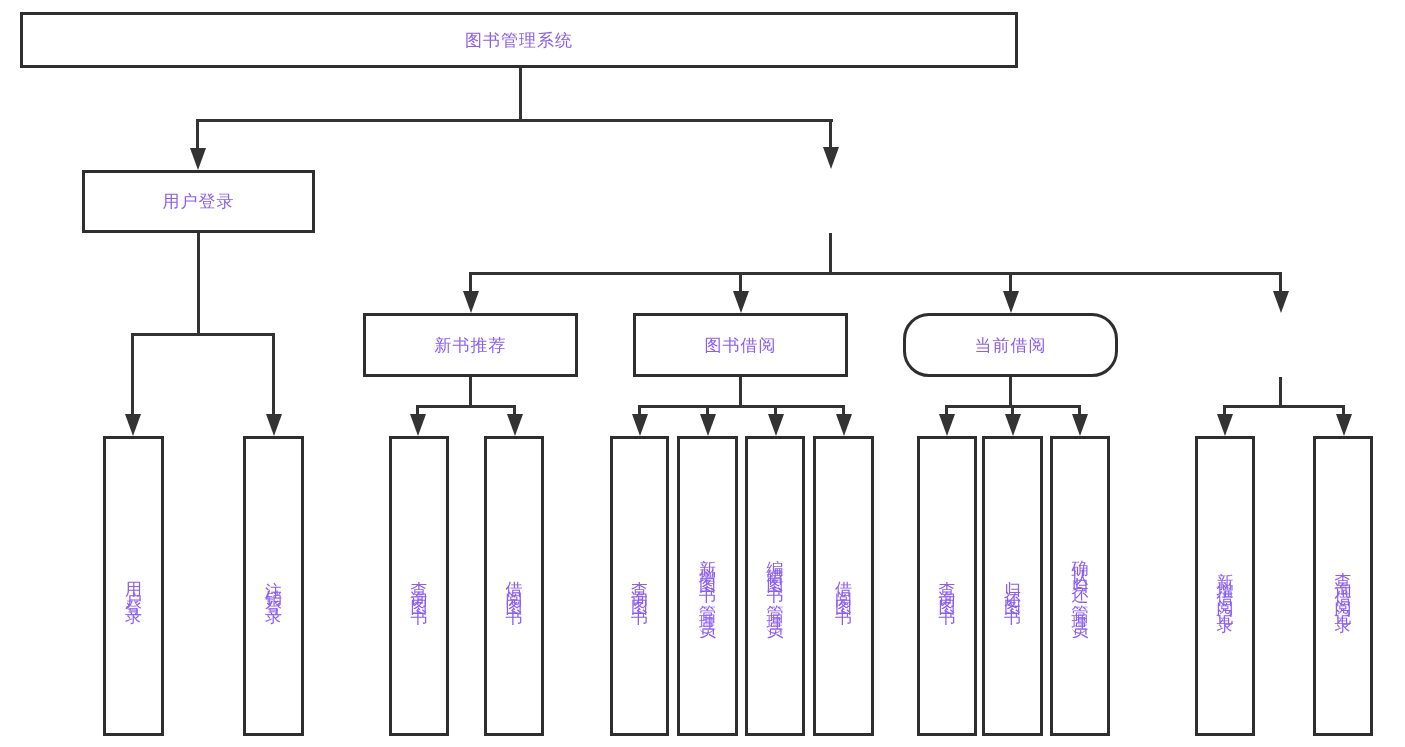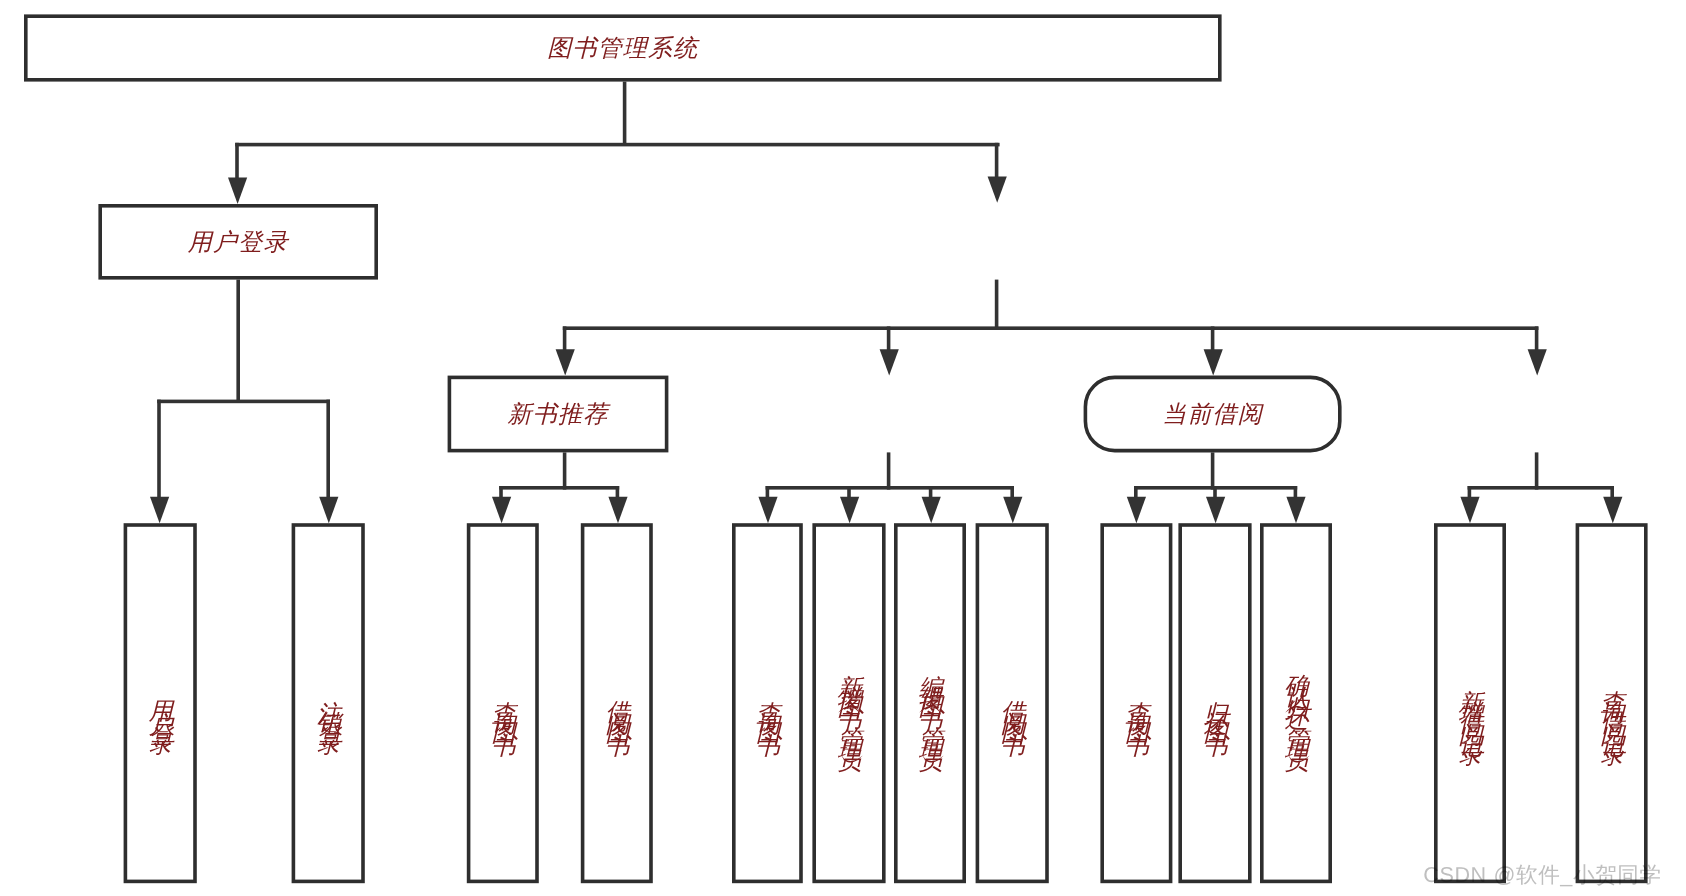--- a/index.html
+++ b/index.html
@@ -11,25 +11,24 @@
     overflow:hidden;
   }
   .nbox{
     position:absolute;
     box-sizing:border-box;
     border:3px solid #2e2e2e;
     background:#ffffff;
     display:flex;
     align-items:center;
     justify-content:center;
-    color:#7f1d1d;
-    font-size:20px;
+    color:#8b5cf6;
+    font-size:17px;
     letter-spacing:1px;
     white-space:nowrap;
-    font-style:italic;
   }
   .vbox{
     writing-mode:vertical-rl;
     text-orientation:mixed;
     letter-spacing:9px;
     line-height:1;
     white-space:normal;
   }
   .ln{position:absolute;background:#333333;}
   .ar{
@@ -74,21 +73,22 @@
   <div class="ln" style="left:469px;top:272px;width:813px;height:3px;"></div>
   <div class="ln" style="left:469px;top:272px;width:3px;height:22px;"></div>
   <div class="ar" style="left:463px;top:291px;"></div>
   <div class="ln" style="left:739px;top:272px;width:3px;height:22px;"></div>
   <div class="ar" style="left:733px;top:291px;"></div>
   <div class="ln" style="left:1009px;top:272px;width:3px;height:22px;"></div>
   <div class="ar" style="left:1003px;top:291px;"></div>
   <div class="ln" style="left:1279px;top:272px;width:3px;height:22px;"></div>
   <div class="ar" style="left:1273px;top:291px;"></div>
 
-  <div class="nbox" style="left:373px;top:313px;width:184px;height:64px;">新书推荐</div>
+  <div class="nbox" style="left:363px;top:313px;width:215px;height:64px;">新书推荐</div>
+  <div class="nbox" style="left:633px;top:313px;width:215px;height:64px;">图书借阅</div>
   <div class="nbox" style="left:903px;top:313px;width:215px;height:64px;border-radius:26px;">当前借阅</div>
 
   <div class="ln" style="left:469px;top:377px;width:3px;height:31px;"></div>
   <div class="ln" style="left:416px;top:405px;width:100px;height:3px;"></div>
   <div class="ln" style="left:416px;top:405px;width:3px;height:11px;"></div>
   <div class="ar" style="left:410px;top:414px;"></div>
   <div class="ln" style="left:513px;top:405px;width:3px;height:11px;"></div>
   <div class="ar" style="left:507px;top:414px;"></div>
 
   <div class="ln" style="left:739px;top:377px;width:3px;height:31px;"></div>
@@ -129,15 +129,14 @@
   <div class="nbox vbox" style="left:745px;top:436px;width:60px;height:300px;">编辑图书（管理员）</div>
   <div class="nbox vbox" style="left:813px;top:436px;width:61px;height:300px;">借阅图书</div>
 
   <div class="nbox vbox" style="left:917px;top:436px;width:60px;height:300px;">查询图书</div>
   <div class="nbox vbox" style="left:982px;top:436px;width:61px;height:300px;">归还图书</div>
   <div class="nbox vbox" style="left:1050px;top:436px;width:60px;height:300px;">确认归还（管理员）</div>
 
   <div class="nbox vbox" style="left:1195px;top:436px;width:60px;height:300px;">新增借阅记录</div>
   <div class="nbox vbox" style="left:1313px;top:436px;width:60px;height:300px;">查询借阅记录</div>
 
-  <div class="wm" style="left:1186px;top:717px;">CSDN @软件_小贺同学</div>
 
 </div>
 
 </body></html>

